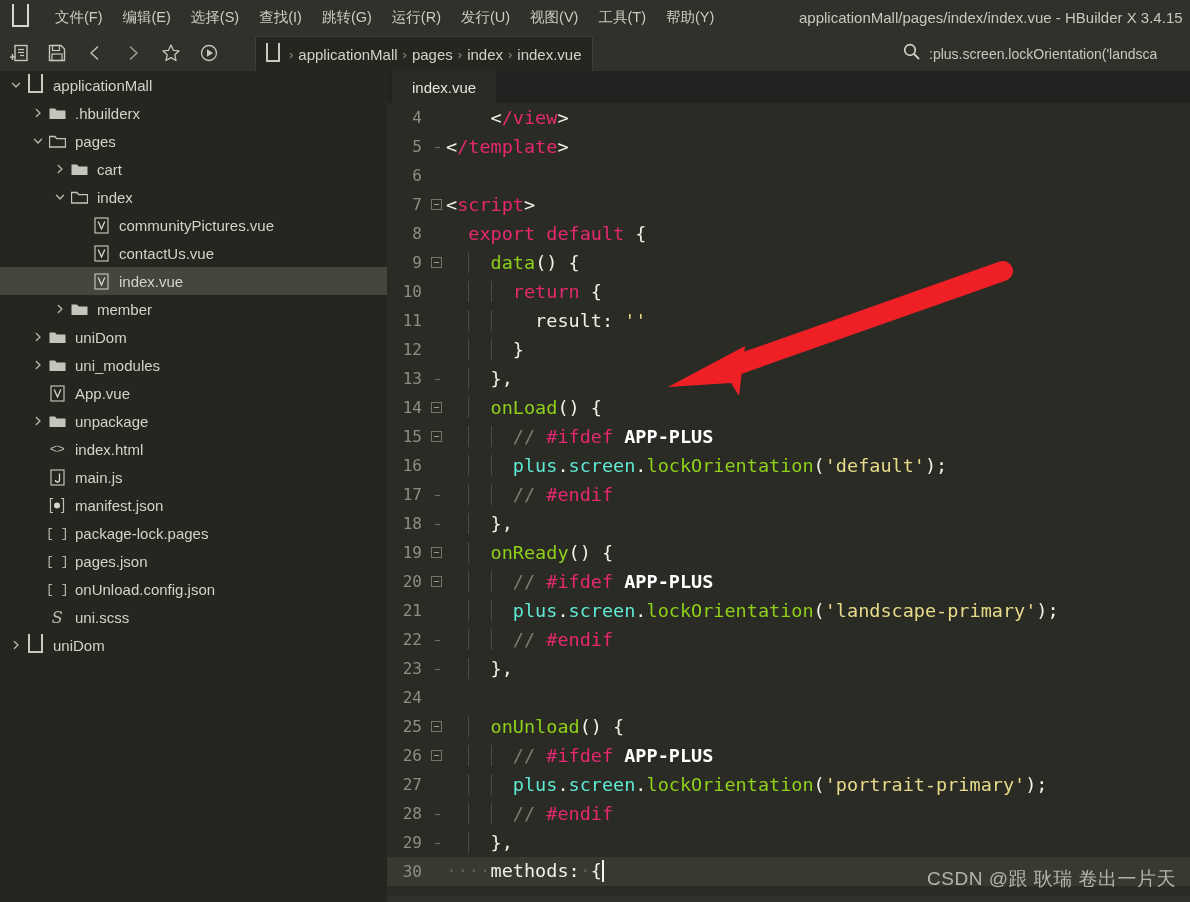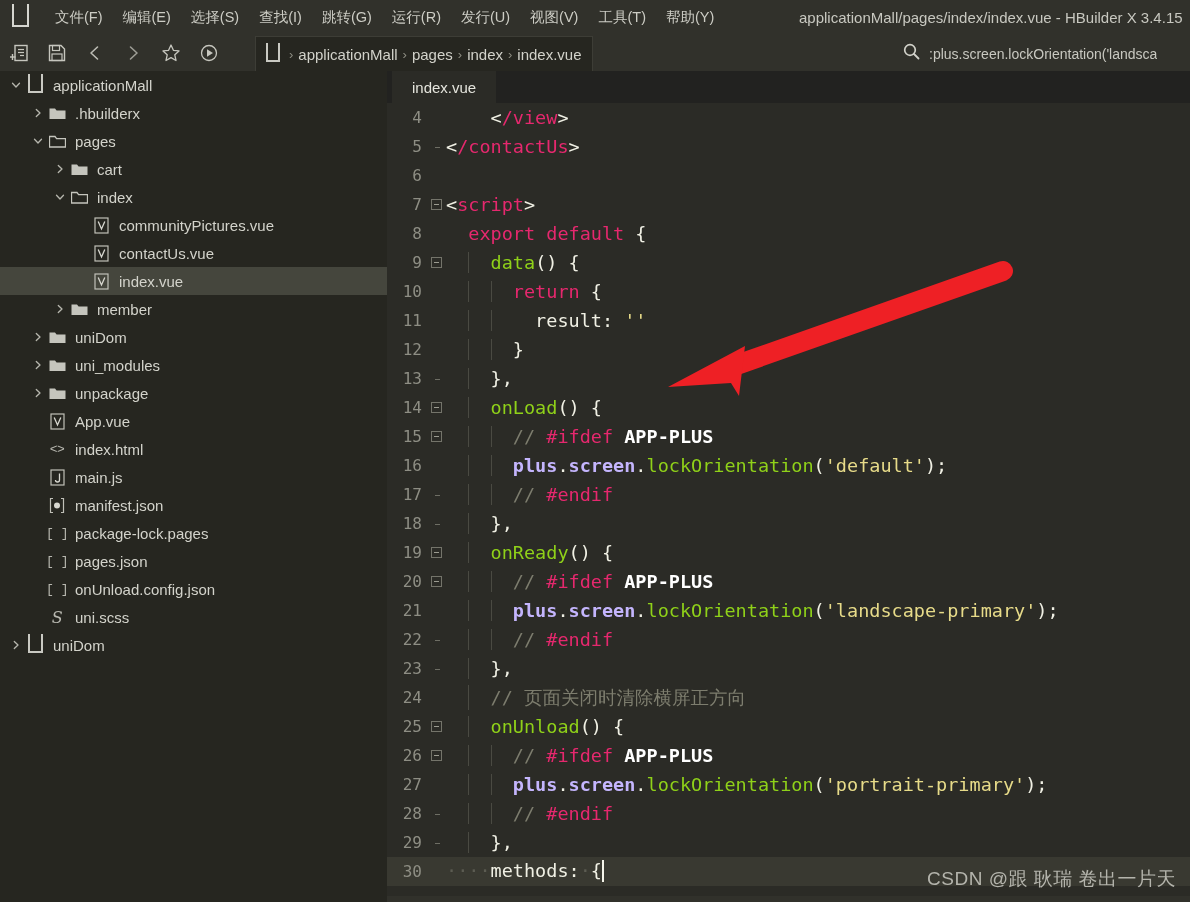--- a/index.html
+++ b/index.html
@@ -251,21 +251,21 @@
     top: 0; bottom: 0;
     width: 1px;
     background: #4a4a42;
   }
 
   
   .t-tag    { color: #e6286e; }
   .t-punc   { color: #f0f0e4; }
   .t-kw     { color: #e6286e; }
   .t-fn     { color: #8fd119; }
-  .t-plain  { color: #c4b5fd; font-weight: bold; }
+  .t-plain  { color: #5eead4; }
   .t-str    { color: #e7db89; }
   .t-cmt    { color: #7d7d6e; }
   .t-pre    { color: #e6286e; }
   .t-prew   { color: #ffffff; font-weight: bold; }
   .t-prop   { color: #f0f0e4; }
   .t-dot    { color: #f0f0e4; }
 
   .cursor {
     display: inline-block;
     width: 2px; height: 22px;
@@ -529,42 +529,42 @@
           </span>
           <span class="ticon">
             <svg width="17" height="15" viewBox="0 0 17 15">
               <path d="M0.5 2.5 H6 L7.6 4.6 H16.5 V13 H0.5 Z" fill="#c5c5bd" stroke="none"></path>
             </svg>
           </span>
           <span class="tlabel">uni_modules</span>
         </div>
         <div class="tree-row">
           <span style="flex: 0 0 auto; width: 30px;"></span>
-          <span class="chev">
-            <svg width="12" height="12" viewBox="0 0 12 12">
-              <polyline points="4.3,2.5 8,6 4.3,9.5" fill="none" stroke="#b7b7ae" stroke-width="1.3" stroke-linecap="round" stroke-linejoin="round"></polyline>
-            </svg>
-          </span>
-          <span class="ticon">
-            <svg width="17" height="15" viewBox="0 0 17 15">
-              <path d="M0.5 2.5 H6 L7.6 4.6 H16.5 V13 H0.5 Z" fill="#c5c5bd" stroke="none"></path>
-            </svg>
-          </span>
-          <span class="tlabel">unpackage</span>
-        </div>
-        <div class="tree-row">
-          <span style="flex: 0 0 auto; width: 30px;"></span>
           <span class="chev"></span>
           <span class="ticon">
             <svg width="15" height="17" viewBox="0 0 15 17">
               <rect x="1" y="1" width="13" height="15" fill="none" stroke="#c0c0b8" stroke-width="1.2"></rect>
               <polyline points="4.2,4.5 7.5,12 10.8,4.5" fill="none" stroke="#d8d8d0" stroke-width="1.3"></polyline>
             </svg>
           </span>
           <span class="tlabel">App.vue</span>
+        </div>
+        <div class="tree-row">
+          <span style="flex: 0 0 auto; width: 30px;"></span>
+          <span class="chev">
+            <svg width="12" height="12" viewBox="0 0 12 12">
+              <polyline points="4.3,2.5 8,6 4.3,9.5" fill="none" stroke="#b7b7ae" stroke-width="1.3" stroke-linecap="round" stroke-linejoin="round"></polyline>
+            </svg>
+          </span>
+          <span class="ticon">
+            <svg width="17" height="15" viewBox="0 0 17 15">
+              <path d="M0.5 2.5 H6 L7.6 4.6 H16.5 V13 H0.5 Z" fill="#c5c5bd" stroke="none"></path>
+            </svg>
+          </span>
+          <span class="tlabel">unpackage</span>
         </div>
         <div class="tree-row">
           <span style="flex: 0 0 auto; width: 30px;"></span>
           <span class="chev"></span>
           <span class="ticon">
             <span class="ttxt">&lt;&gt;</span>
           </span>
           <span class="tlabel">index.html</span>
         </div>
         <div class="tree-row">
@@ -637,40 +637,40 @@
         </div>
       </div>
   </div>
 
   <div class="editor">
     <div class="tabbar">
       <div class="tab">index.vue</div>
     </div>
     <div class="code-area" id="code-area">
         <div class="cline"><div class="gutter">4</div><div class="fold"><span class="foldline"></span></div><div class="ctext"><span class="t-plain">    </span><span class="t-punc">&lt;</span><span class="t-tag">/view</span><span class="t-punc">&gt;</span></div></div>
-        <div class="cline"><div class="gutter">5</div><div class="fold"><span class="foldline half-top"></span><span class="foldtick"></span></div><div class="ctext"><span class="t-punc">&lt;</span><span class="t-tag">/contactUs</span><span class="t-punc">&gt;</span></div></div>
+        <div class="cline"><div class="gutter">5</div><div class="fold"><span class="foldline half-top"></span><span class="foldtick"></span></div><div class="ctext"><span class="t-punc">&lt;</span><span class="t-tag">/template</span><span class="t-punc">&gt;</span></div></div>
         <div class="cline"><div class="gutter">6</div><div class="fold"></div><div class="ctext"></div></div>
         <div class="cline"><div class="gutter">7</div><div class="fold"><span class="foldbox"></span></div><div class="ctext"><span class="t-punc">&lt;</span><span class="t-tag">script</span><span class="t-punc">&gt;</span></div></div>
         <div class="cline"><div class="gutter">8</div><div class="fold"><span class="foldline"></span></div><div class="ctext"><span class="t-plain">  </span><span class="t-kw">export default</span><span class="t-plain"> </span><span class="t-punc">{</span></div></div>
         <div class="cline"><div class="gutter">9</div><div class="fold"><span class="foldbox"></span></div><div class="ctext"><span class="ind-guide" style="left: 22px;"></span><span class="t-plain">    </span><span class="t-fn">data</span><span class="t-punc">()</span><span class="t-plain"> </span><span class="t-punc">{</span></div></div>
         <div class="cline"><div class="gutter">10</div><div class="fold"><span class="foldline"></span></div><div class="ctext"><span class="ind-guide" style="left: 22px;"></span><span class="ind-guide" style="left: 45px;"></span><span class="t-plain">      </span><span class="t-kw">return</span><span class="t-plain"> </span><span class="t-punc">{</span></div></div>
         <div class="cline"><div class="gutter">11</div><div class="fold"><span class="foldline"></span></div><div class="ctext"><span class="ind-guide" style="left: 22px;"></span><span class="ind-guide" style="left: 45px;"></span><span class="t-plain">        </span><span class="t-prop">result</span><span class="t-punc">:</span><span class="t-plain"> </span><span class="t-str">''</span></div></div>
         <div class="cline"><div class="gutter">12</div><div class="fold"><span class="foldline"></span></div><div class="ctext"><span class="ind-guide" style="left: 22px;"></span><span class="ind-guide" style="left: 45px;"></span><span class="t-plain">      </span><span class="t-punc">}</span></div></div>
         <div class="cline"><div class="gutter">13</div><div class="fold"><span class="foldline half-top"></span><span class="foldtick"></span></div><div class="ctext"><span class="ind-guide" style="left: 22px;"></span><span class="t-plain">    </span><span class="t-punc">},</span></div></div>
         <div class="cline"><div class="gutter">14</div><div class="fold"><span class="foldbox"></span></div><div class="ctext"><span class="ind-guide" style="left: 22px;"></span><span class="t-plain">    </span><span class="t-fn">onLoad</span><span class="t-punc">()</span><span class="t-plain"> </span><span class="t-punc">{</span></div></div>
         <div class="cline"><div class="gutter">15</div><div class="fold"><span class="foldbox"></span></div><div class="ctext"><span class="ind-guide" style="left: 22px;"></span><span class="ind-guide" style="left: 45px;"></span><span class="t-plain">      </span><span class="t-cmt">// </span><span class="t-pre">#ifdef</span><span class="t-plain"> </span><span class="t-prew">APP-PLUS</span></div></div>
         <div class="cline"><div class="gutter">16</div><div class="fold"><span class="foldline"></span></div><div class="ctext"><span class="ind-guide" style="left: 22px;"></span><span class="ind-guide" style="left: 45px;"></span><span class="t-plain">      </span><span class="t-plain">plus</span><span class="t-dot">.</span><span class="t-plain">screen</span><span class="t-dot">.</span><span class="t-fn">lockOrientation</span><span class="t-punc">(</span><span class="t-str">'default'</span><span class="t-punc">);</span></div></div>
         <div class="cline"><div class="gutter">17</div><div class="fold"><span class="foldline half-top"></span><span class="foldtick"></span></div><div class="ctext"><span class="ind-guide" style="left: 22px;"></span><span class="ind-guide" style="left: 45px;"></span><span class="t-plain">      </span><span class="t-cmt">// </span><span class="t-pre">#endif</span></div></div>
         <div class="cline"><div class="gutter">18</div><div class="fold"><span class="foldline half-top"></span><span class="foldtick"></span></div><div class="ctext"><span class="ind-guide" style="left: 22px;"></span><span class="t-plain">    </span><span class="t-punc">},</span></div></div>
         <div class="cline"><div class="gutter">19</div><div class="fold"><span class="foldbox"></span></div><div class="ctext"><span class="ind-guide" style="left: 22px;"></span><span class="t-plain">    </span><span class="t-fn">onReady</span><span class="t-punc">()</span><span class="t-plain"> </span><span class="t-punc">{</span></div></div>
         <div class="cline"><div class="gutter">20</div><div class="fold"><span class="foldbox"></span></div><div class="ctext"><span class="ind-guide" style="left: 22px;"></span><span class="ind-guide" style="left: 45px;"></span><span class="t-plain">      </span><span class="t-cmt">// </span><span class="t-pre">#ifdef</span><span class="t-plain"> </span><span class="t-prew">APP-PLUS</span></div></div>
         <div class="cline"><div class="gutter">21</div><div class="fold"><span class="foldline"></span></div><div class="ctext"><span class="ind-guide" style="left: 22px;"></span><span class="ind-guide" style="left: 45px;"></span><span class="t-plain">      </span><span class="t-plain">plus</span><span class="t-dot">.</span><span class="t-plain">screen</span><span class="t-dot">.</span><span class="t-fn">lockOrientation</span><span class="t-punc">(</span><span class="t-str">'landscape-primary'</span><span class="t-punc">);</span></div></div>
         <div class="cline"><div class="gutter">22</div><div class="fold"><span class="foldline half-top"></span><span class="foldtick"></span></div><div class="ctext"><span class="ind-guide" style="left: 22px;"></span><span class="ind-guide" style="left: 45px;"></span><span class="t-plain">      </span><span class="t-cmt">// </span><span class="t-pre">#endif</span></div></div>
         <div class="cline"><div class="gutter">23</div><div class="fold"><span class="foldline half-top"></span><span class="foldtick"></span></div><div class="ctext"><span class="ind-guide" style="left: 22px;"></span><span class="t-plain">    </span><span class="t-punc">},</span></div></div>
-        <div class="cline"><div class="gutter">24</div><div class="fold"><span class="foldline"></span></div><div class="ctext"><span class="ind-guide" style="left: 22px;"></span><span class="t-plain">    </span><span class="t-cmt">// 页面关闭时清除横屏正方向</span></div></div>
+        <div class="cline"><div class="gutter">24</div><div class="fold"><span class="foldline"></span></div></div>
         <div class="cline"><div class="gutter">25</div><div class="fold"><span class="foldbox"></span></div><div class="ctext"><span class="ind-guide" style="left: 22px;"></span><span class="t-plain">    </span><span class="t-fn">onUnload</span><span class="t-punc">()</span><span class="t-plain"> </span><span class="t-punc">{</span></div></div>
         <div class="cline"><div class="gutter">26</div><div class="fold"><span class="foldbox"></span></div><div class="ctext"><span class="ind-guide" style="left: 22px;"></span><span class="ind-guide" style="left: 45px;"></span><span class="t-plain">      </span><span class="t-cmt">// </span><span class="t-pre">#ifdef</span><span class="t-plain"> </span><span class="t-prew">APP-PLUS</span></div></div>
         <div class="cline"><div class="gutter">27</div><div class="fold"><span class="foldline"></span></div><div class="ctext"><span class="ind-guide" style="left: 22px;"></span><span class="ind-guide" style="left: 45px;"></span><span class="t-plain">      </span><span class="t-plain">plus</span><span class="t-dot">.</span><span class="t-plain">screen</span><span class="t-dot">.</span><span class="t-fn">lockOrientation</span><span class="t-punc">(</span><span class="t-str">'portrait-primary'</span><span class="t-punc">);</span></div></div>
         <div class="cline"><div class="gutter">28</div><div class="fold"><span class="foldline half-top"></span><span class="foldtick"></span></div><div class="ctext"><span class="ind-guide" style="left: 22px;"></span><span class="ind-guide" style="left: 45px;"></span><span class="t-plain">      </span><span class="t-cmt">// </span><span class="t-pre">#endif</span></div></div>
         <div class="cline"><div class="gutter">29</div><div class="fold"><span class="foldline half-top"></span><span class="foldtick"></span></div><div class="ctext"><span class="ind-guide" style="left: 22px;"></span><span class="t-plain">    </span><span class="t-punc">},</span></div></div>
         <div class="cline active"><div class="gutter">30</div><div class="fold"></div><div class="ctext"><span class="ws-dot">····</span><span class="t-prop">methods</span><span class="t-punc">:</span><span class="ws-dot">·</span><span class="t-punc">{</span><span class="cursor"></span></div></div>
       </div>
   </div>
 
   <div class="bottom-strip"></div>

